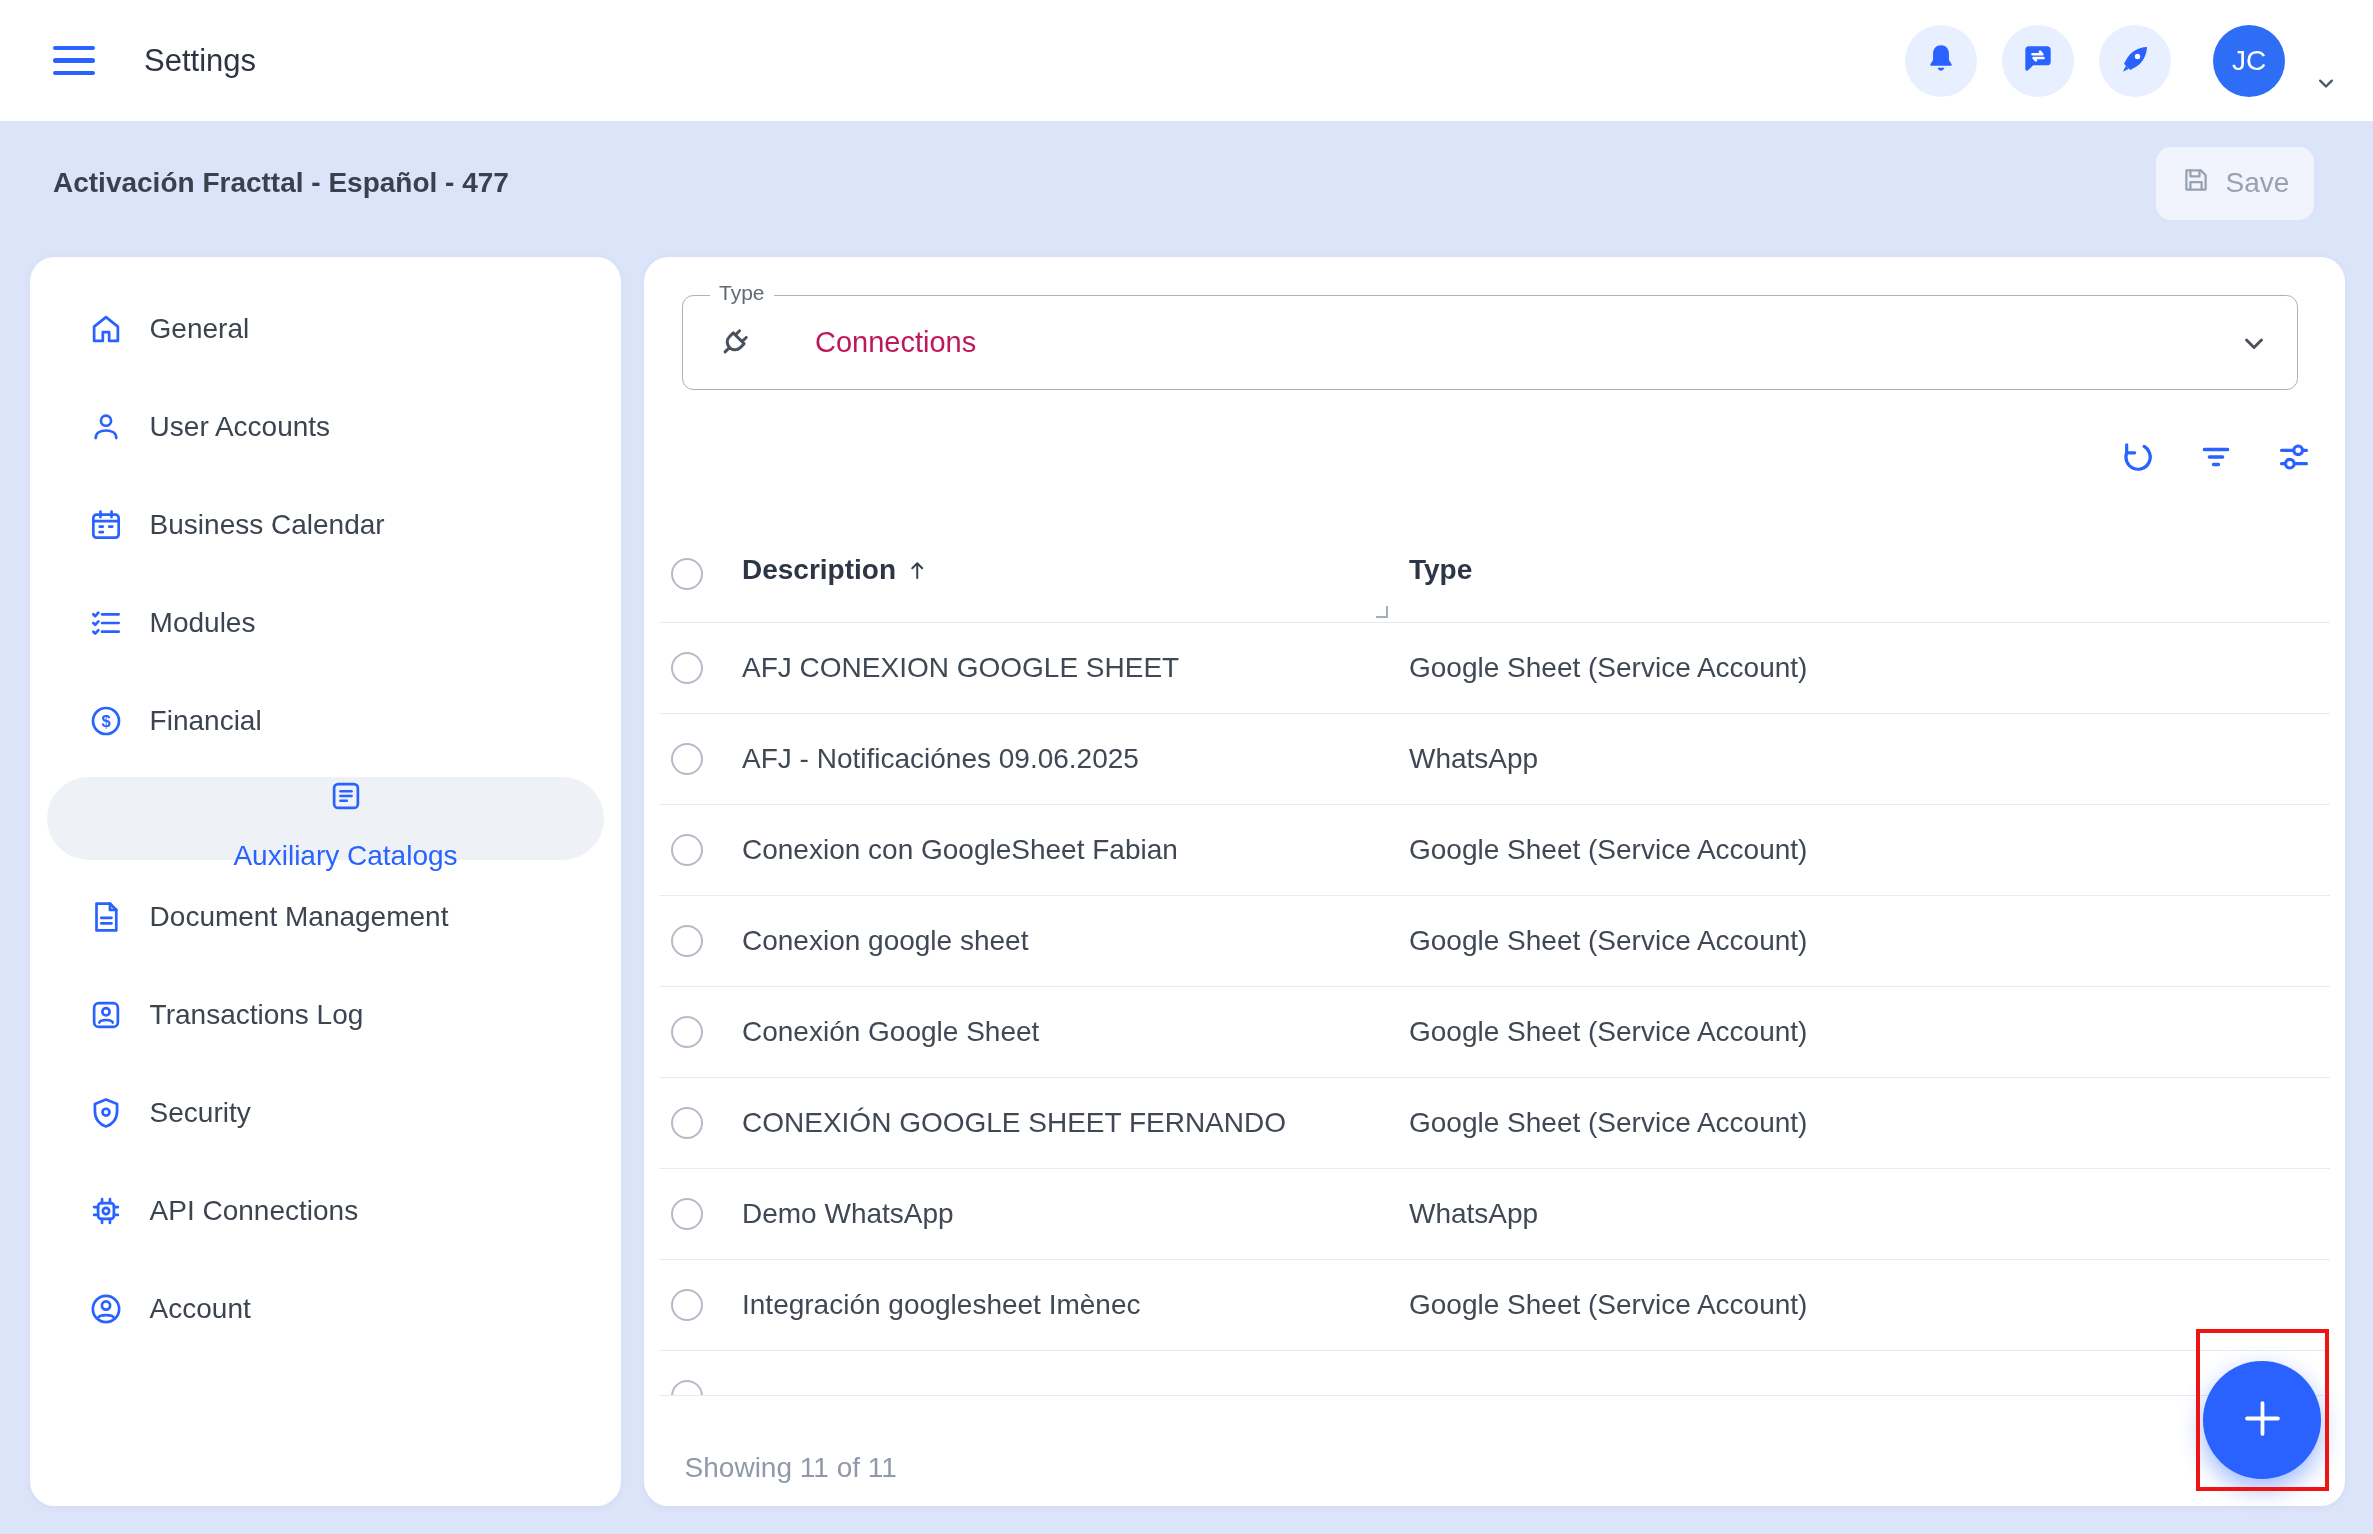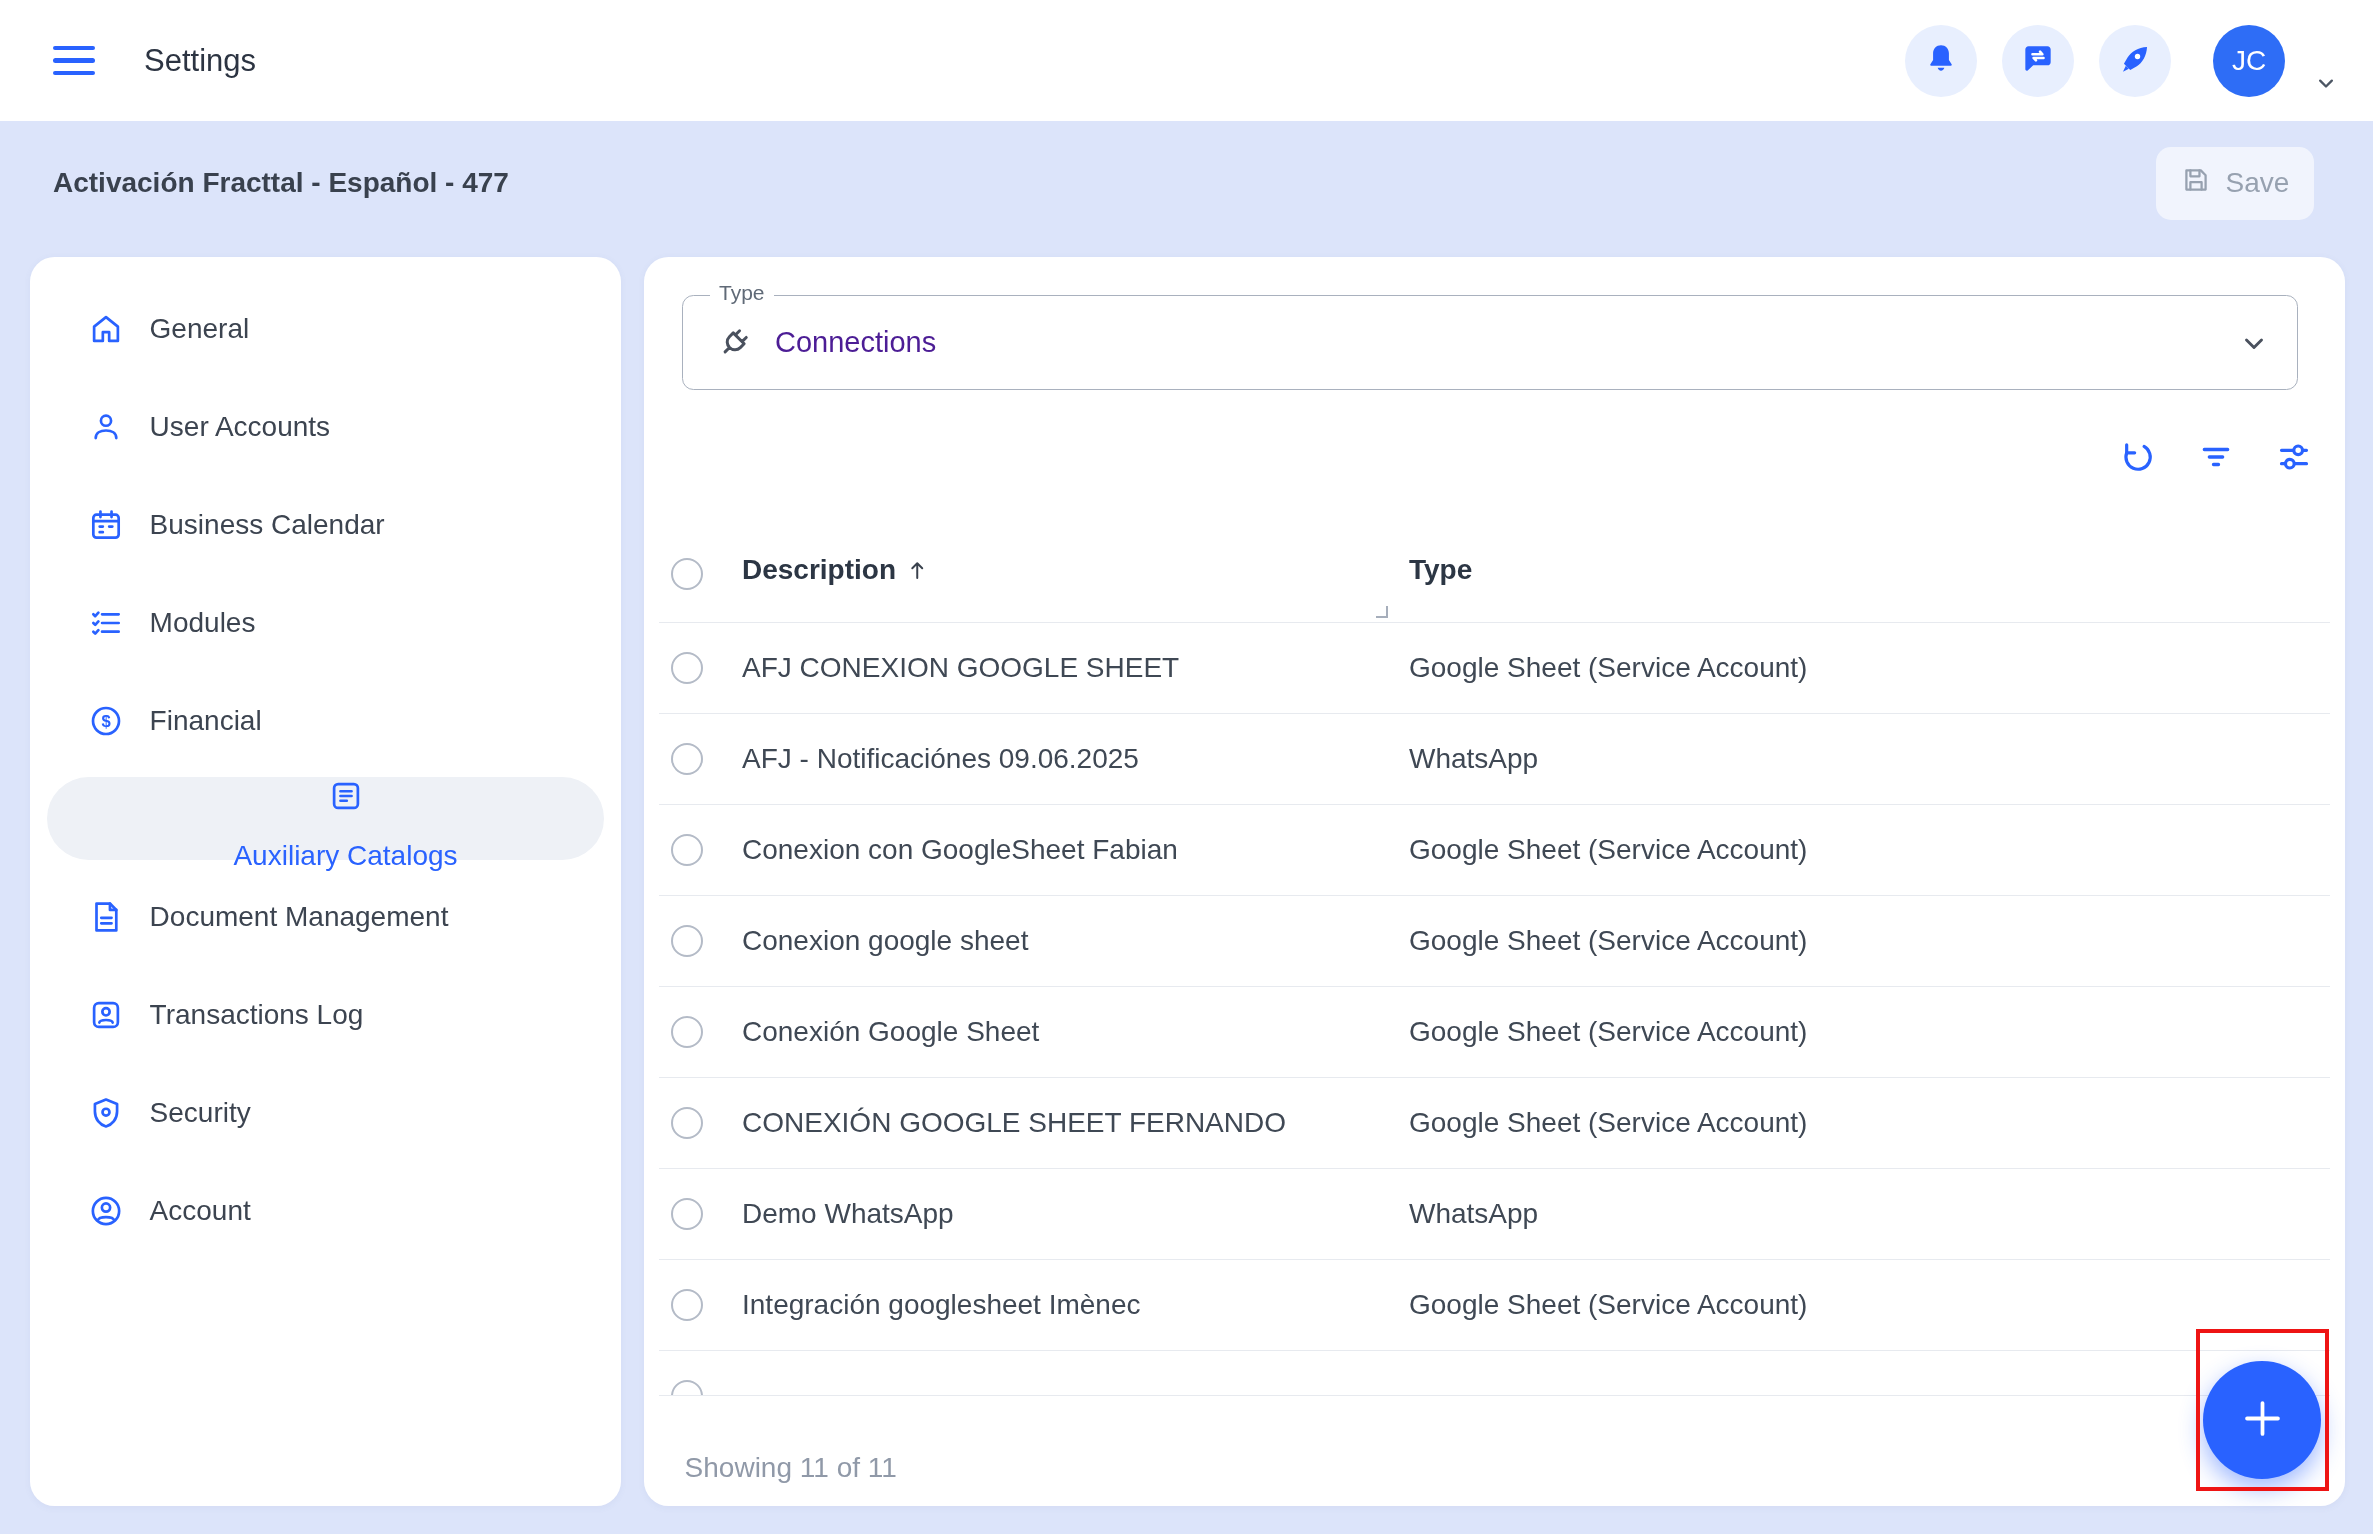--- a/index.html
+++ b/index.html
@@ -72,21 +72,21 @@
     position:relative; margin:38px 47px 0 38px; height:95px;
     border:1.9px solid #a9b1be; border-radius:11.4px;
     display:flex; align-items:center; padding:0 24.6px 0 30px; cursor:pointer;
   }
   .type-label {
     position:absolute; top:-15px; left:26.5px; background:#fff;
     padding:0 9.5px; font-size:21px; color:#606a77;
   }
   .type-icon { width:42px; height:42px; color:#4a515e; }
   .type-icon svg { width:42px; height:42px; }
-  .type-value { font-size:29px; color:#4c1d95; margin-left:20px; }
+  .type-value { font-size:29px; color:#be185d; margin-left:60px; }
   .type-caret { margin-left:auto; width:36px; height:36px; color:#4a515e; }
   .type-caret svg { width:36px; height:36px; }
 
   
   .toolbar {
     display:flex; justify-content:flex-end; gap:38px;
     margin:47px 31px 0 0; height:40px;
   }
   .tool-btn { width:40px; height:40px; color:#2962ff; cursor:pointer; }
   .tool-btn svg { width:40px; height:40px; }
@@ -275,20 +275,30 @@
       <div class="side-item">
         <span class="side-icon">
           <svg viewBox="0 0 24 24" fill="none" stroke="currentColor" stroke-width="1.7" stroke-linecap="round" stroke-linejoin="round">
             <path d="M12 3.5 19 6.3V11c0 4.8-3 8.3-7 9.5-4-1.2-7-4.7-7-9.5V6.3z"></path>
             <circle cx="12" cy="11.5" r="2.2"></circle>
           </svg>
         </span>
         <span class="side-label">Security</span>
       </div>
 
+      <div class="side-item">
+        <span class="side-icon">
+          <svg viewBox="0 0 24 24" fill="none" stroke="currentColor" stroke-width="1.7" stroke-linecap="round" stroke-linejoin="round">
+            <rect x="7" y="7" width="10" height="10" rx="2"></rect>
+            <circle cx="12" cy="12" r="2"></circle>
+            <path d="M9.5 7V4.5M14.5 7V4.5M9.5 19.5V17M14.5 19.5V17M7 9.5H4.5M7 14.5H4.5M19.5 9.5H17M19.5 14.5H17"></path>
+          </svg>
+        </span>
+        <span class="side-label">API Connections</span>
+      </div>
 
 
       <div class="side-item">
         <span class="side-icon">
           <svg viewBox="0 0 24 24" fill="none" stroke="currentColor" stroke-width="1.7" stroke-linecap="round" stroke-linejoin="round">
             <circle cx="12" cy="12" r="8.3"></circle>
             <circle cx="12" cy="9.8" r="2.6"></circle>
             <path d="M6.8 18c.8-2.8 9.6-2.8 10.4 0"></path>
           </svg>
         </span>

